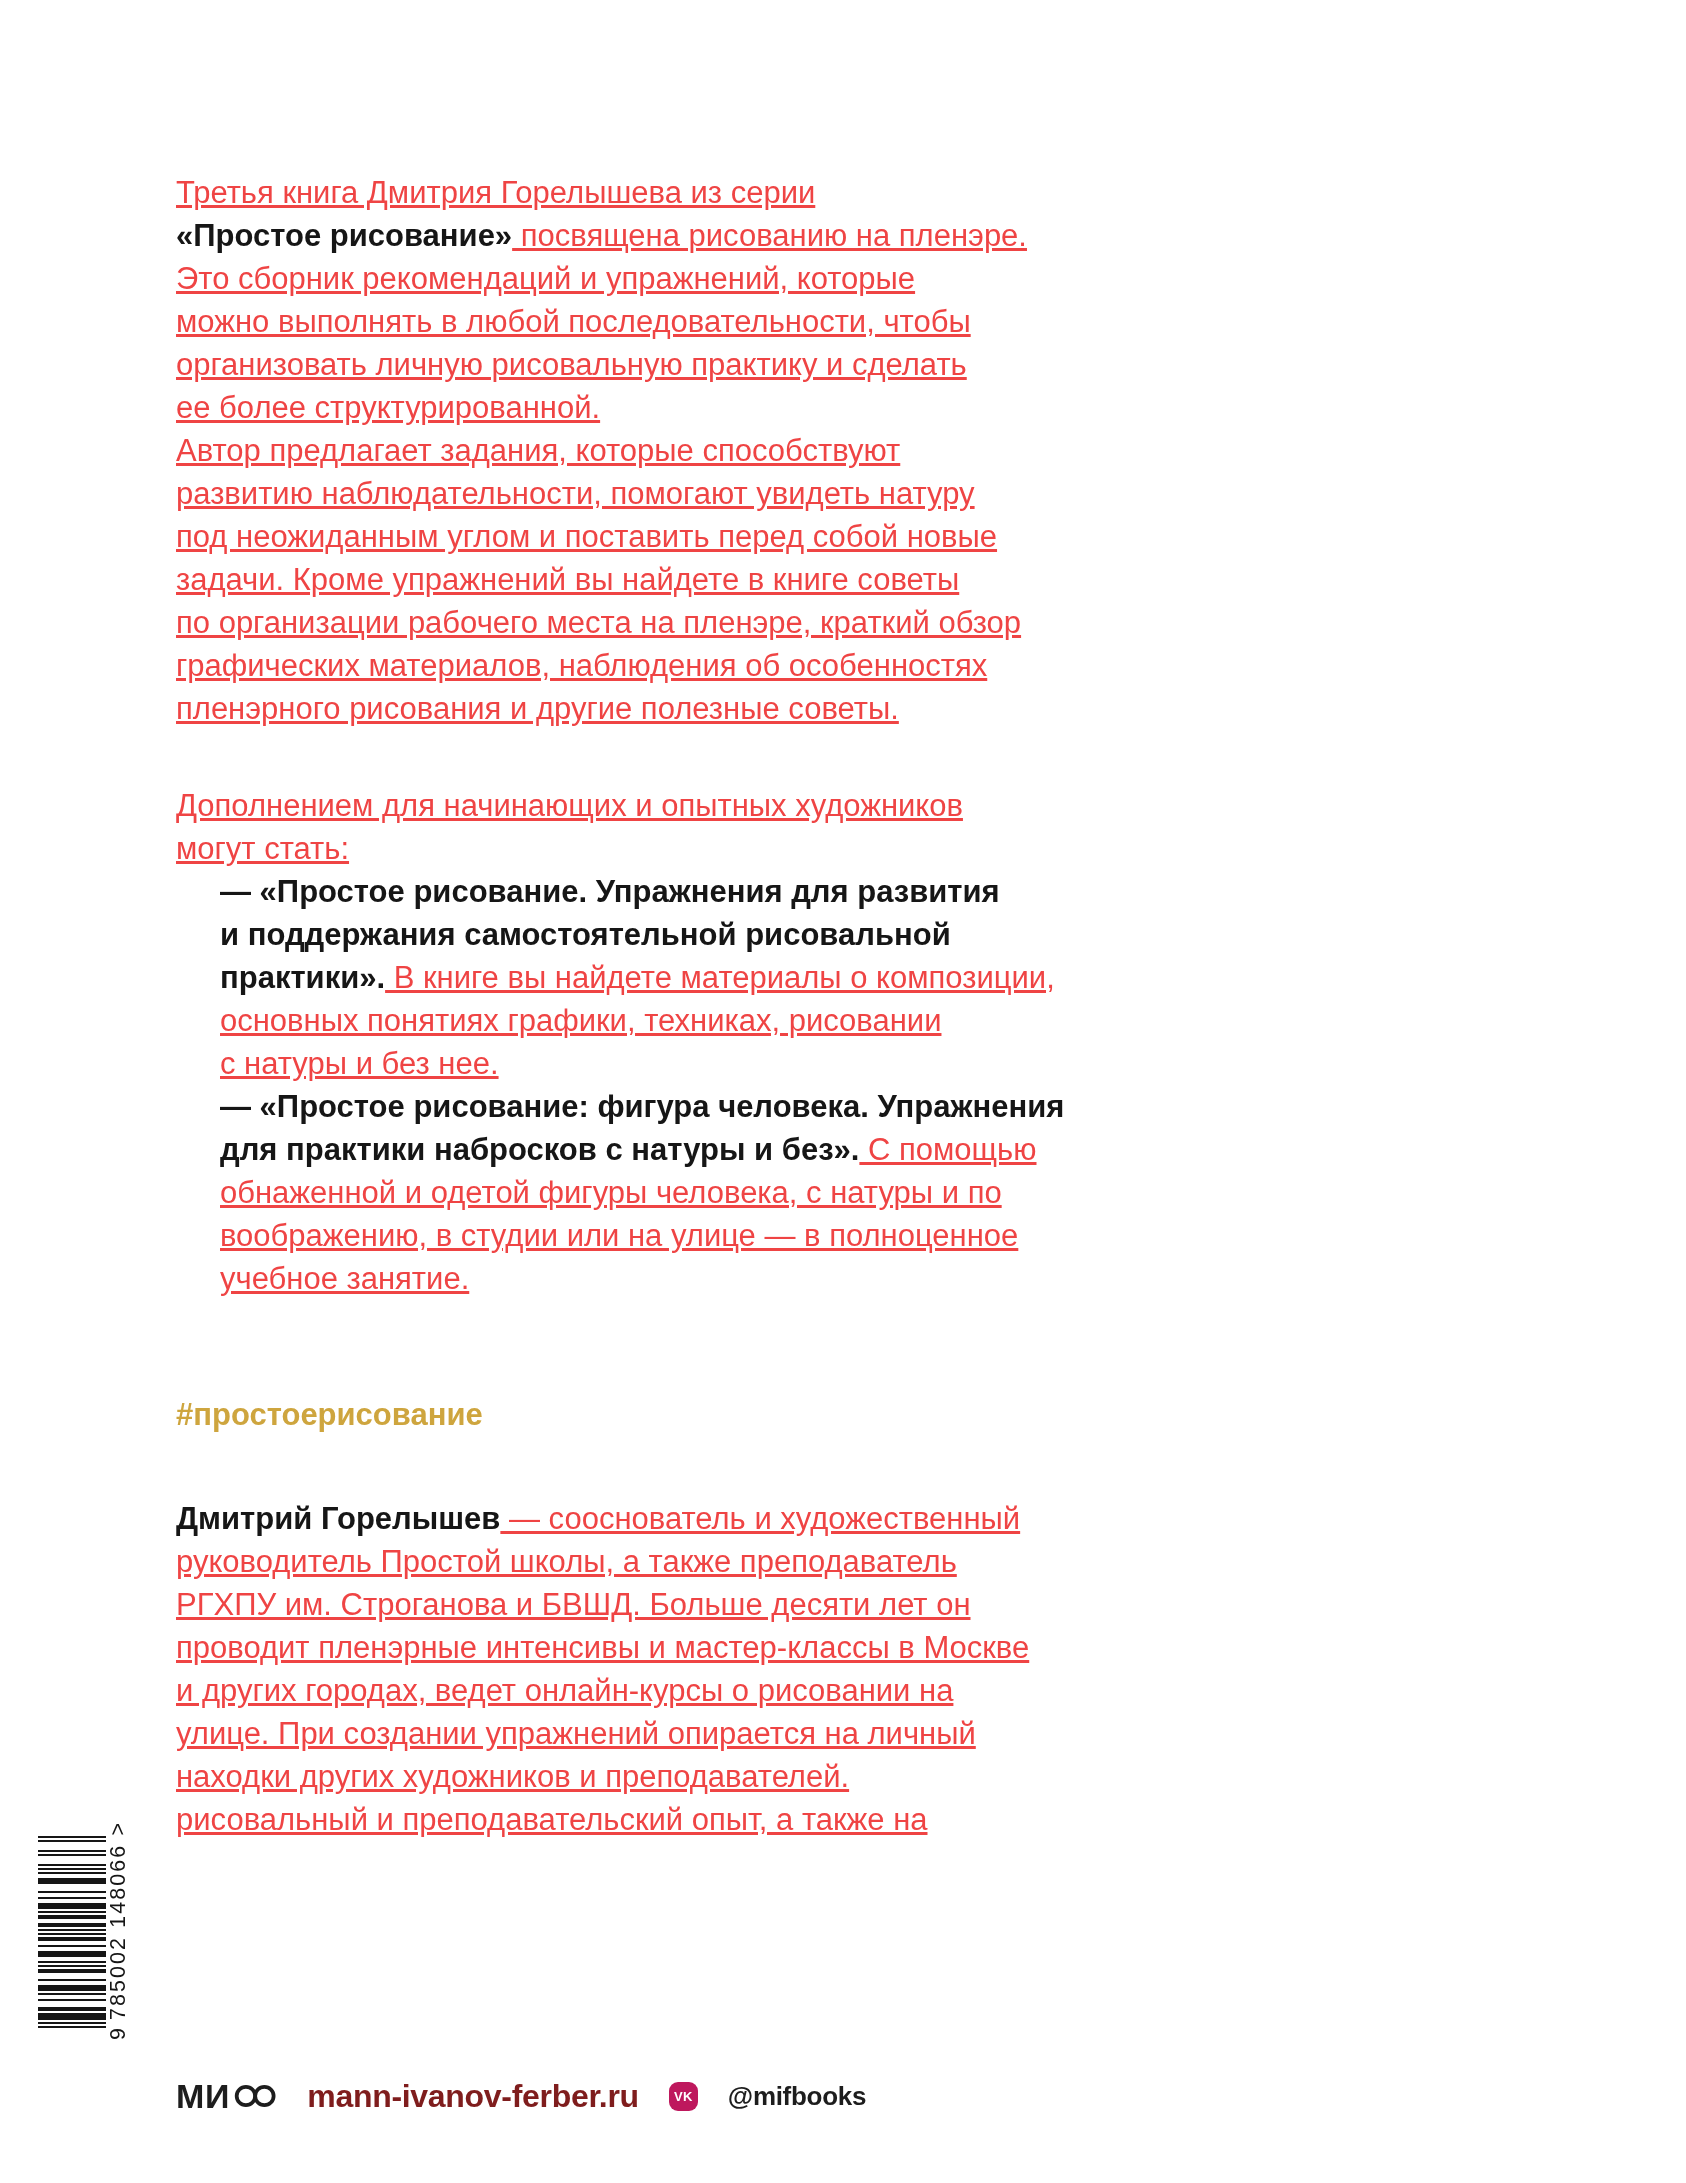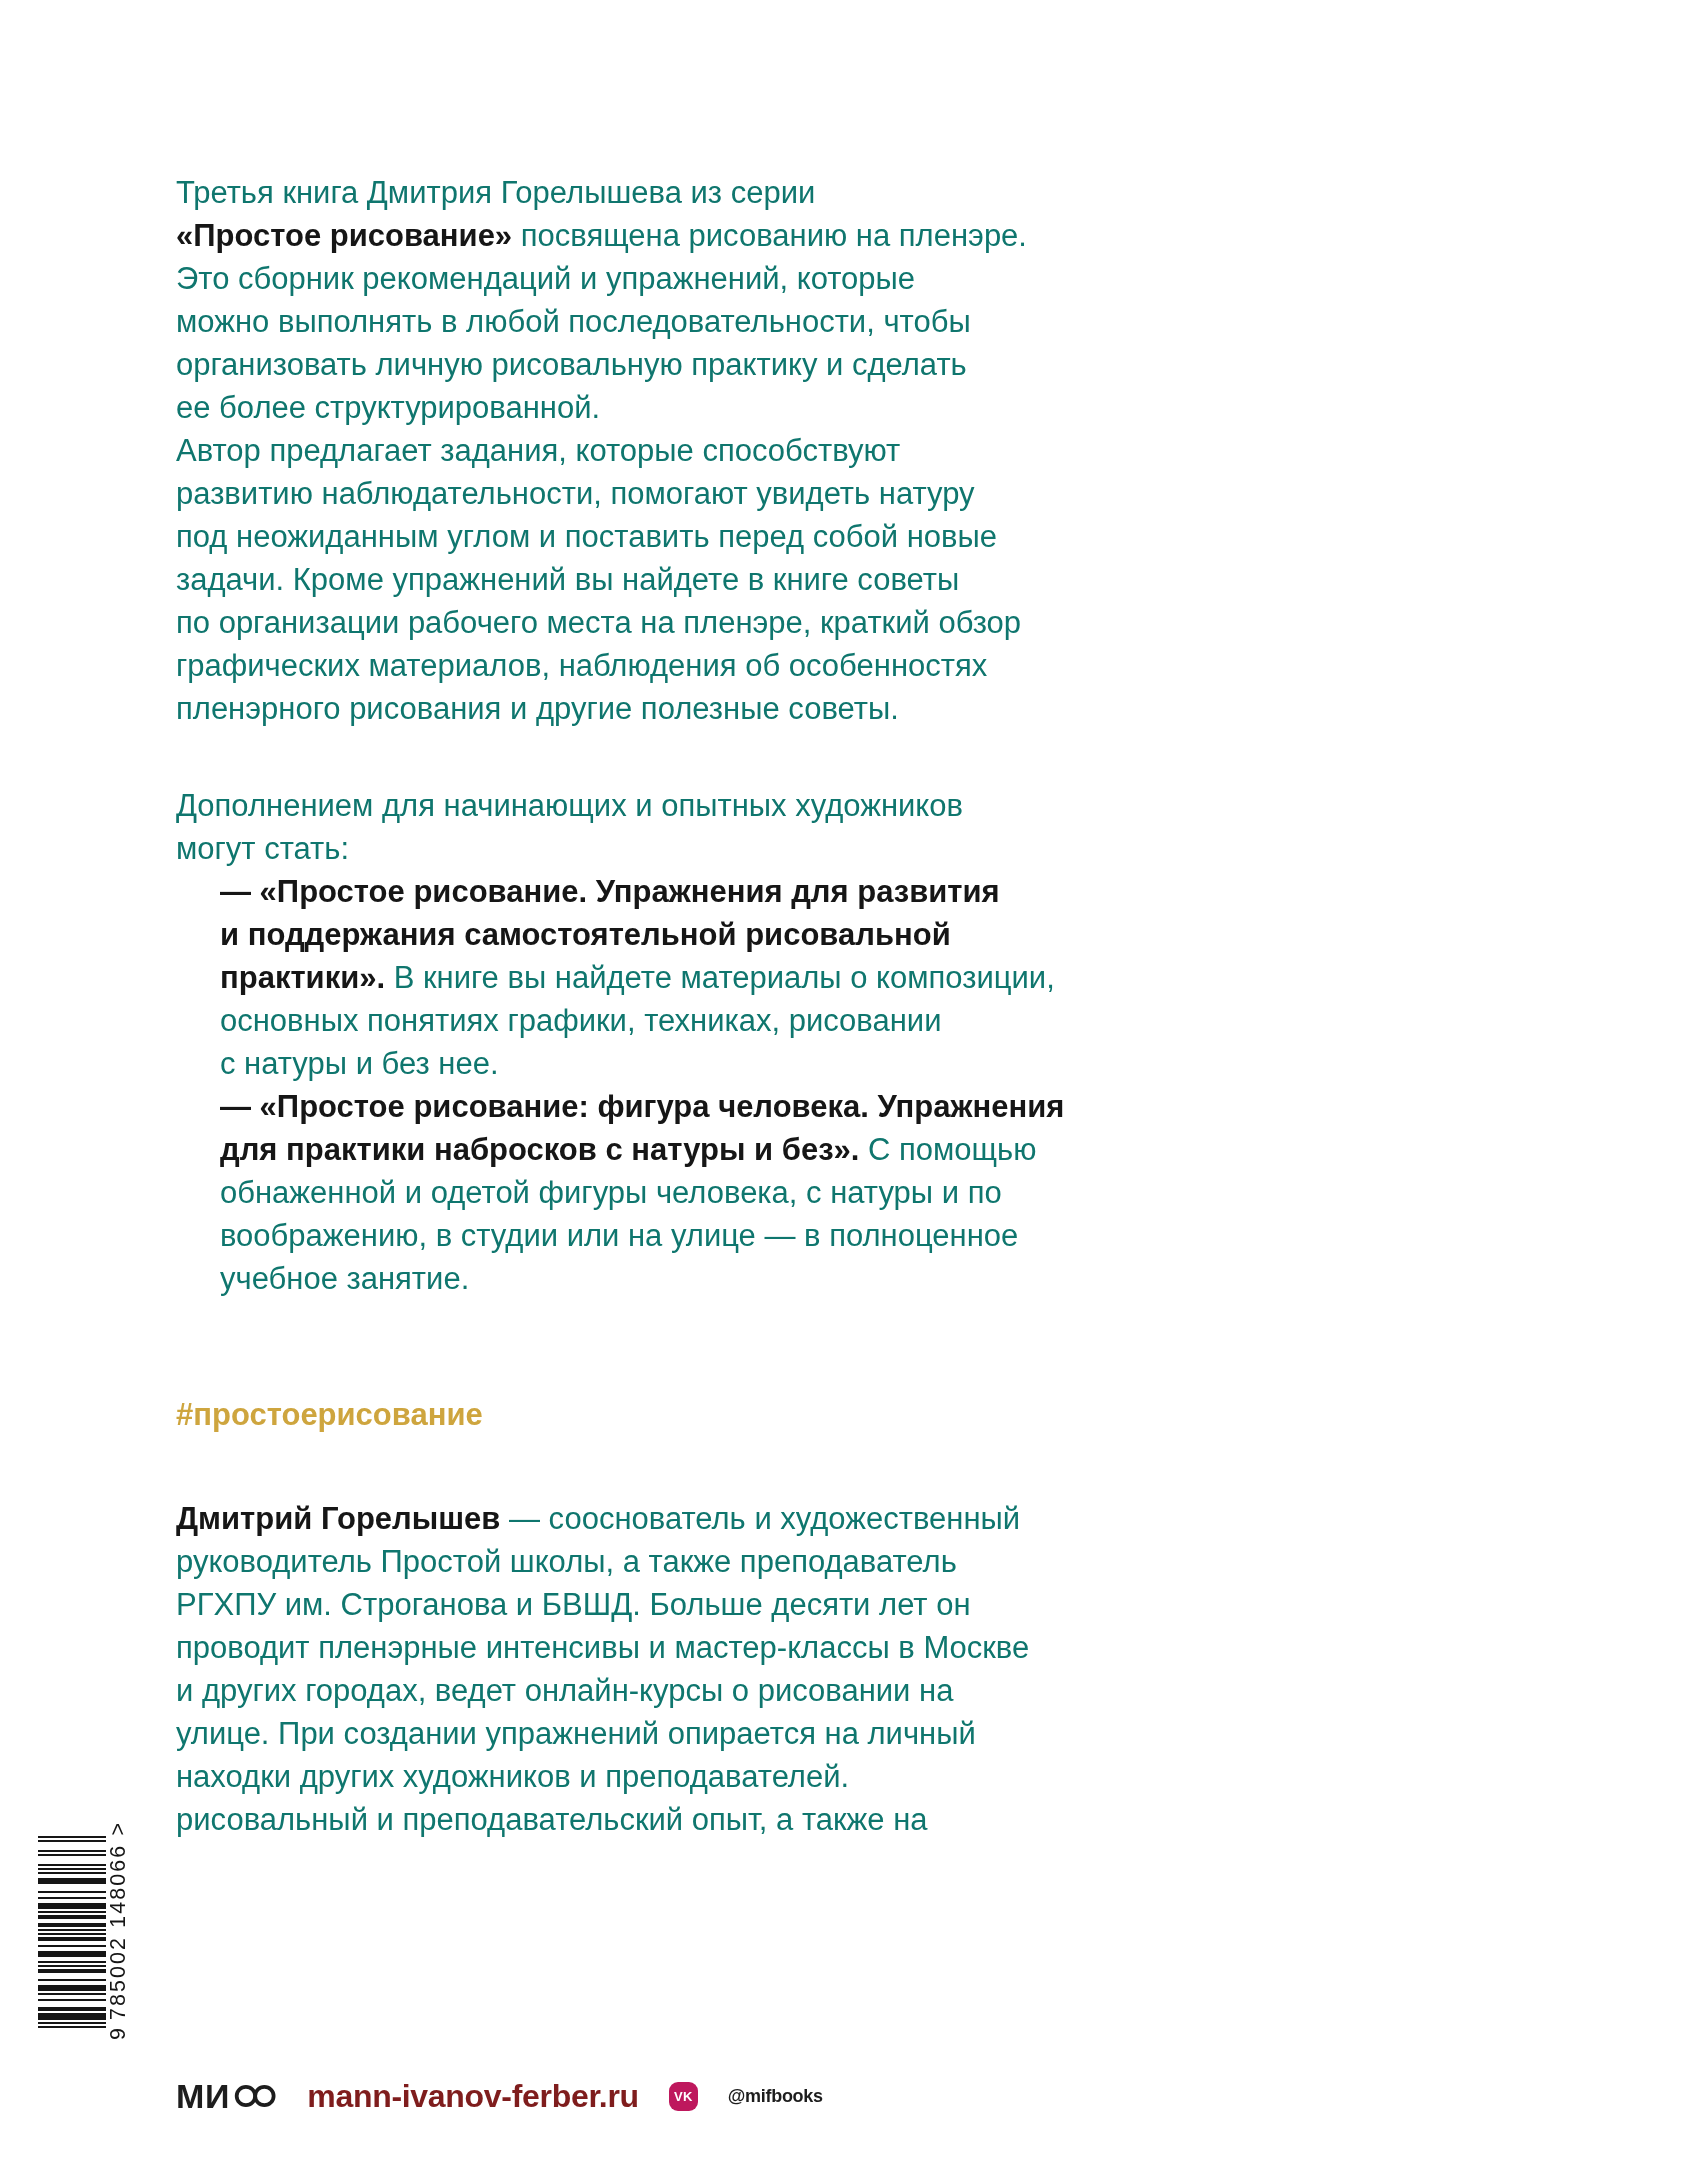--- a/index.html
+++ b/index.html
@@ -13,21 +13,21 @@
   .textblock{
     position:absolute;
     left:176px;
     font-size:31px;
     line-height:43px;
     color:#333333;
     white-space:nowrap;
   }
   .textblock .line{white-space:nowrap;}
   .textblock .line.indent{padding-left:44px;}
-  .r{font-weight:400;color:#0f766e;}
+  .r{font-weight:400;color:#ef4444;text-decoration:underline;}
   .b{font-weight:700;color:#161616;}
   .block-intro{top:171px;}
   .block-series{top:784px;}
   .hashtag-line{
     position:absolute;left:176px;top:1393px;
     font-size:31px;line-height:43px;
     font-weight:700;color:#CEA53E;white-space:nowrap;
   }
   .block-bio{top:1497px;}
 
@@ -38,21 +38,21 @@
   }
   .mif-logo{display:flex;align-items:center;gap:4.1px;}
   .mif-logo .mif-letters{font-size:34px;font-weight:700;letter-spacing:0.7px;color:#1d1d1d;}
   .infinity{display:block;}
   .site{font-size:32px;font-weight:700;letter-spacing:-0.3px;color:#7f1d1d;}
   .vk-badge{
     width:29px;height:29px;border-radius:9px;background:#be185d;
     display:flex;align-items:center;justify-content:center;
     color:#ffffff;font-size:13px;font-weight:700;letter-spacing:0.3px;
   }
-  .handle{font-size:18px;font-weight:700;letter-spacing:-0.3px;color:#1d1d1d;}
+  .handle{font-size:26px;font-weight:700;letter-spacing:-0.3px;color:#1d1d1d;}
 
   
   .barcode-wrap{
     position:absolute;left:38px;top:1823px;width:92px;height:217px;
   }
   .barcode-inner{
     width:217px;height:92px;
     transform:rotate(-90deg) translate(-217px,0);
     transform-origin:0 0;
   }

